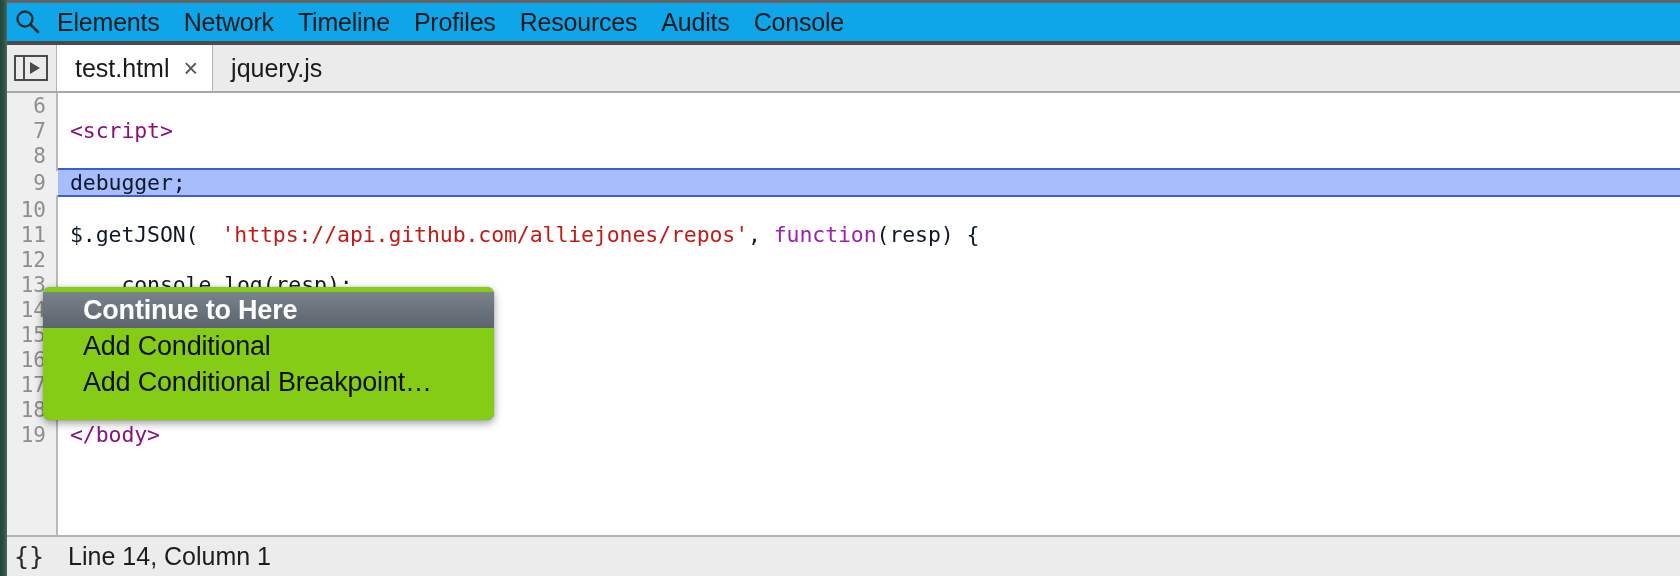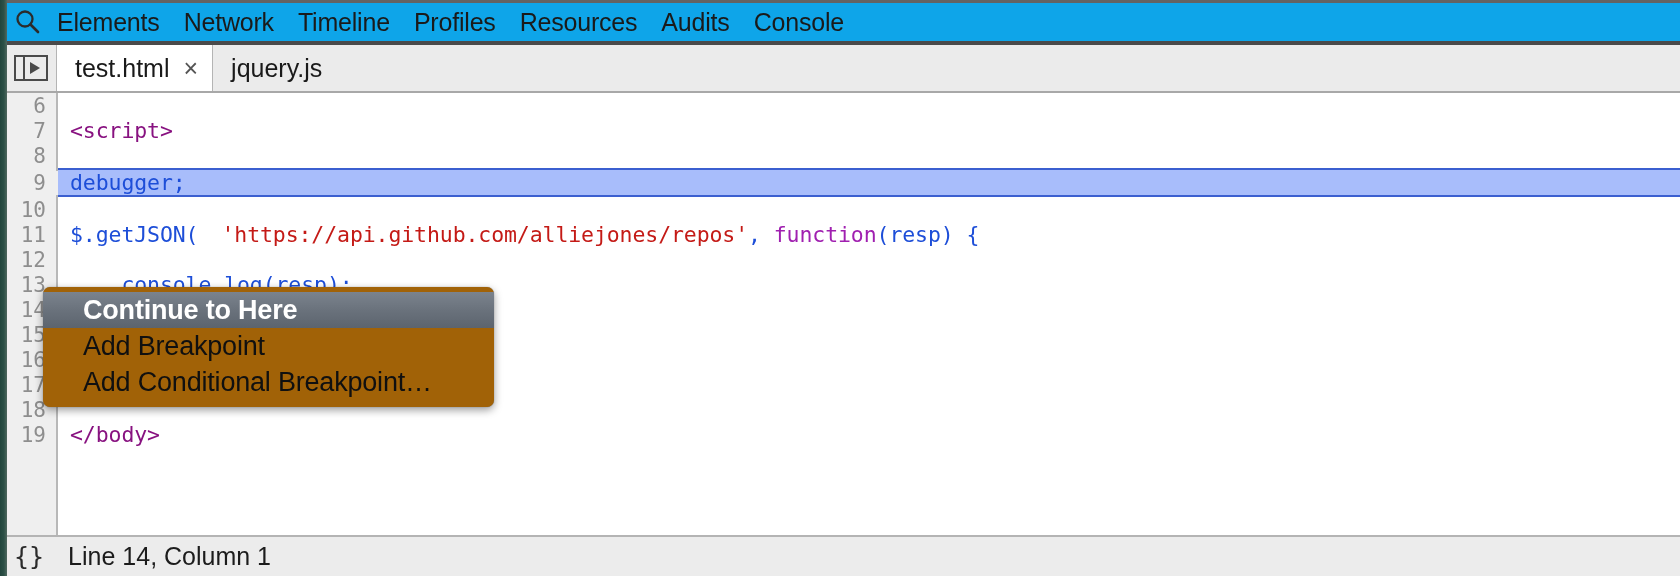--- a/index.html
+++ b/index.html
@@ -179,32 +179,32 @@
     height: 29px;
   }
   .code-line.highlight .ln {
     background: #efefef;
     color: #8e8e8e;
   }
   .tok-tag    { color: #881280; }
   .tok-string { color: #c41a16; margin-left: 23px; }
   .tok-fn     { color: #a020b0; }
   .tok-cmt    { color: #177500; }
-  .tok-plain  { color: #1d4ed8; text-align: right; }
+  .tok-plain  { color: #0f172a; text-align: right; }
 
   
   .ctx-menu {
     position: absolute;
     left: 43px;
     top: 287px;
     width: 451px;
-    background: #a16207;
+    background: #84cc16;
     border-radius: 7px 7px 7px 7px;
     box-shadow: 0 3px 9px rgba(0,0,0,0.40), 0 0 1px rgba(0,0,0,0.45);
-    padding: 5px 0 7px 0;
+    padding: 5px 0 20px 0;
     z-index: 30;
     box-sizing: border-box;
   }
   .ctx-item {
     height: 36px;
     display: flex;
     align-items: center;
     padding-left: 40px;
     font-size: 27px;
     color: #101010;
@@ -343,21 +343,21 @@
         </div>
         <div class="code-line">
           <span class="ln">19</span>
           <span class="code-text"><span class="tok-tag">&lt;/body&gt;</span></span>
         </div>
       </div>
   </div>
 
   <div class="ctx-menu">
     <div class="ctx-item selected">Continue to Here</div>
-    <div class="ctx-item">Add Breakpoint</div>
+    <div class="ctx-item">Add Conditional</div>
     <div class="ctx-item">Add Conditional Breakpoint…</div>
   </div>
 
   <div class="statusbar">
     <div class="pretty-print">{}</div>
     <div class="status-text">Line 14, Column 1</div>
   </div>
 
 </div>
 

